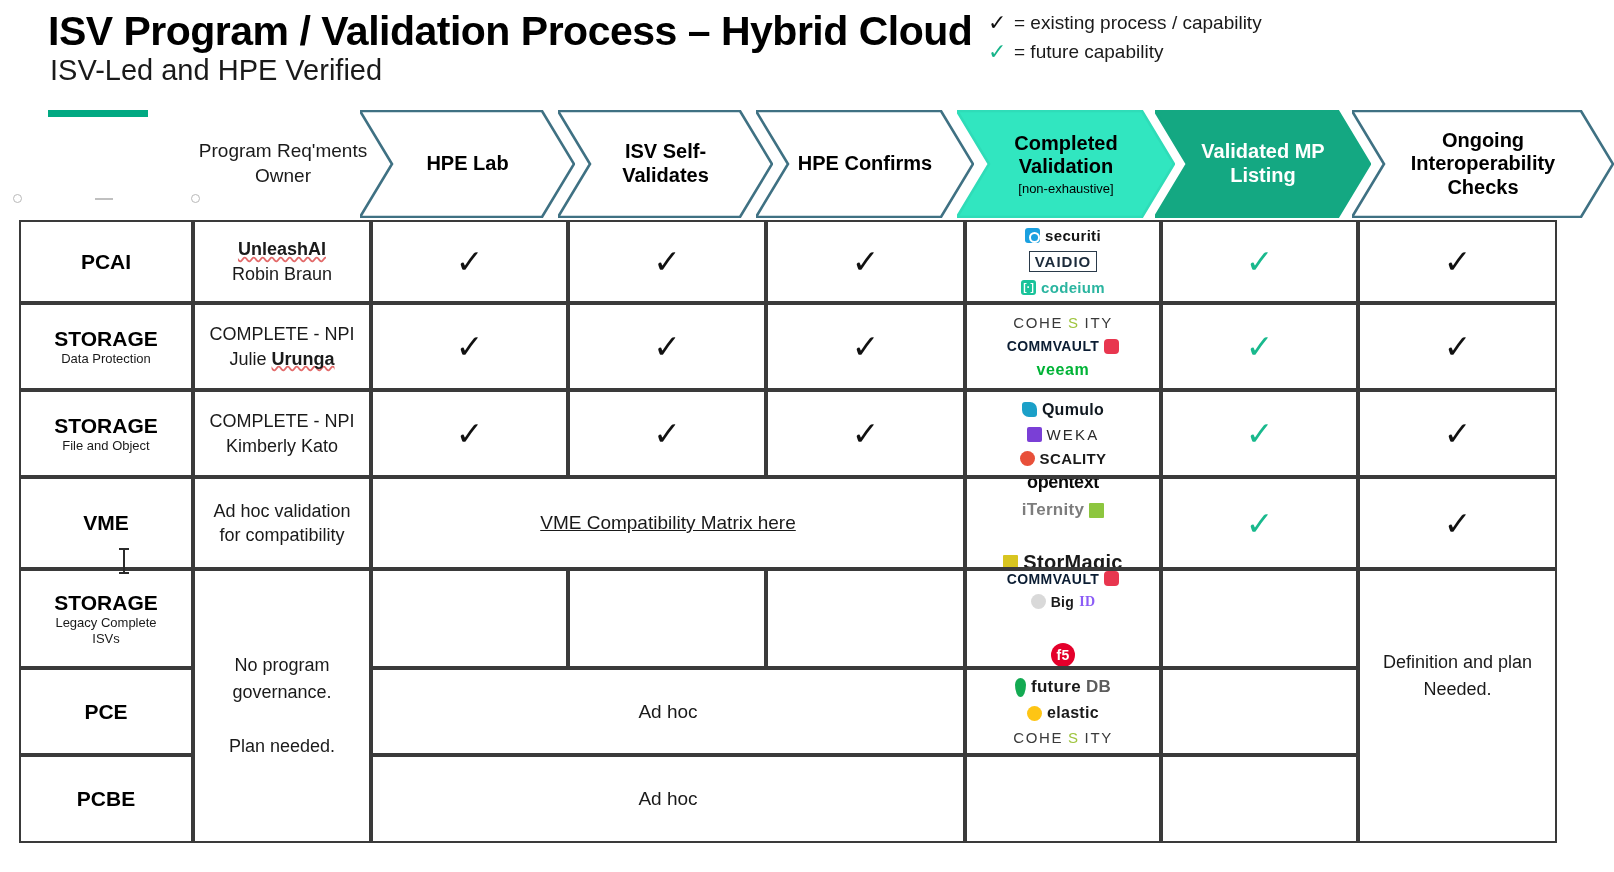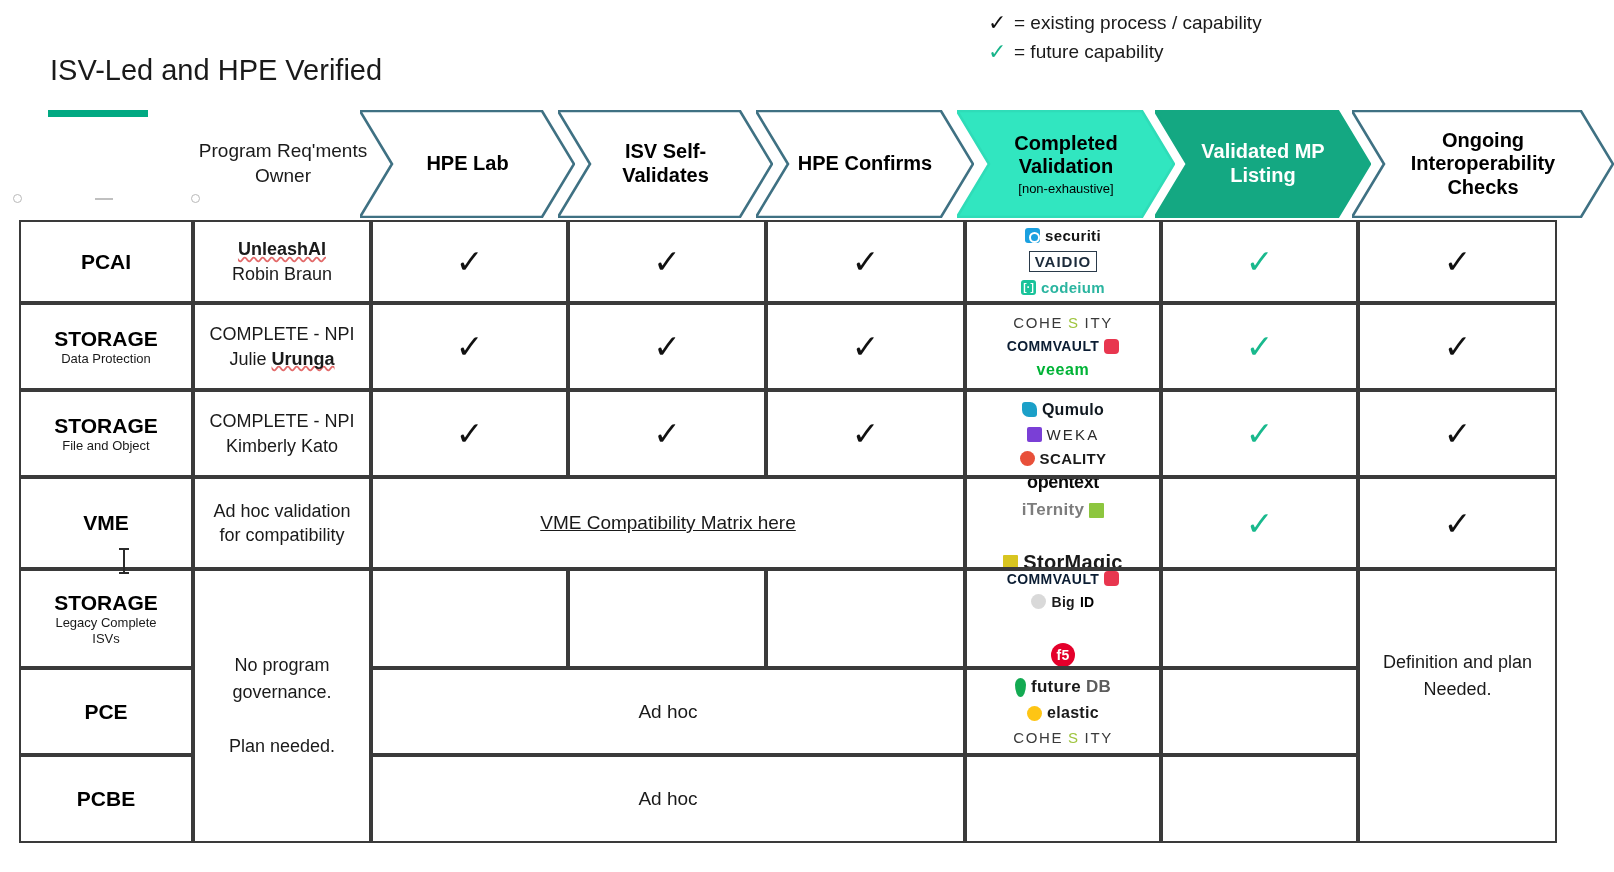--- a/index.html
+++ b/index.html
@@ -135,21 +135,21 @@
   .lg-weka .sq { background: #7a3fd6; border-radius: 2px; }
   .lg-scality { color: #1a1a1a; font-size: 15px; letter-spacing: 0.4px; }
   .lg-scality .sq { background: #e8503a; border-radius: 50%; }
   .lg-opentext { color: #0a0a0a; font-size: 18px; letter-spacing: -0.4px; }
   .lg-iternity { color: #7d7d7d; font-size: 17px; }
   .lg-iternity .sq { background: #8dc63f; border-radius: 1px; }
   .lg-stormagic { color: #1a1a1a; font-size: 20px; margin-top: 24px; }
   .lg-stormagic .sq { background: #d8c520; border-radius: 1px; }
   .lg-bigid { color: #1a1a1a; font-size: 14px; }
   .lg-bigid .sq { background: #d9d9d9; border-radius: 50%; }
-  .lg-bigid .o { color: #000000; }
+  .lg-bigid .o { color: #8b5cf6; font-family: Liberation Serif, serif; }
   .lg-f5 { color: #ffffff; }
   .lg-f5 .circ { width: 24px; height: 24px; border-radius: 50%; background: #e4002b;
       color: #fff; font-size: 14px; font-weight: bold; display:flex;
       align-items:center; justify-content:center;margin-top:26px; }
   .lg-mongo { color: #5c5c5c; font-size: 17px; }
   .lg-mongo .leaf { width: 11px; height: 19px; background: #13aa52;
       border-radius: 50% 50% 50% 50% / 36% 36% 64% 64%; display: inline-block; }
   .lg-mongo .dark { color: #1a1a1a; }
   .lg-elastic { color: #1a1a1a; font-weight: bold; font-size: 16px; }
   .lg-elastic .sq { background: #fec514; border-radius: 50%; }
@@ -166,20 +166,21 @@
   .ibeam { position: absolute; left: 119px; top: 548px; width: 10px; height: 26px; }
   .ibeam::before, .ibeam::after { content:""; position:absolute; left:0; width:10px; height:1.6px; background:#2b2b2b; }
   .ibeam::before { top:0; } .ibeam::after { bottom:0; }
   .ibeam span { position:absolute; left:4.2px; top:0; width:1.6px; height:26px; background:#2b2b2b; }
 </style>
 </head>
 <body>
 
 <div id="slide">
 
+  <div class="title">ISV Program / Validation Process – Hybrid Cloud</div>
   <div class="subtitle">ISV-Led and HPE Verified</div>
   <div class="accent-bar"></div>
 
   <div class="handle" style="left:13px; top:194px;"></div>
   <div class="handle" style="left:191px; top:194px;"></div>
   <div class="handle-dash" style="left:95px; top:198px;"></div>
 
   <div class="legend">
     <div class="legend-row">
       <span class="legend-check chk-black">✓</span>

